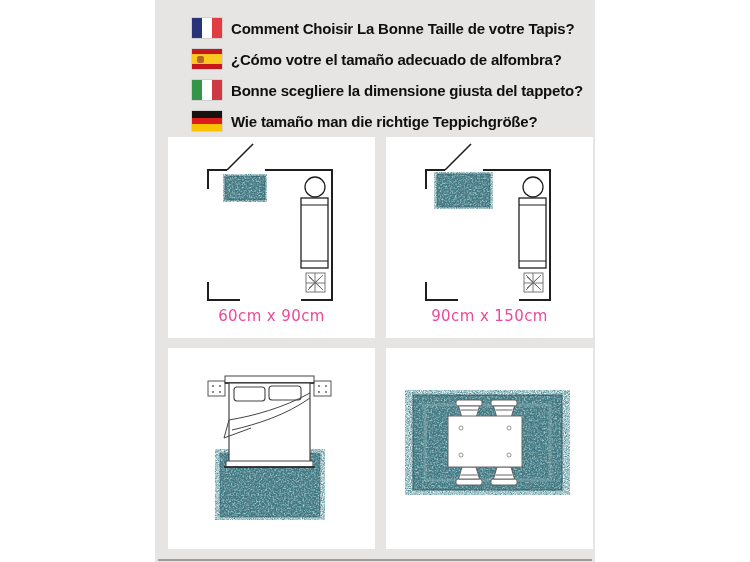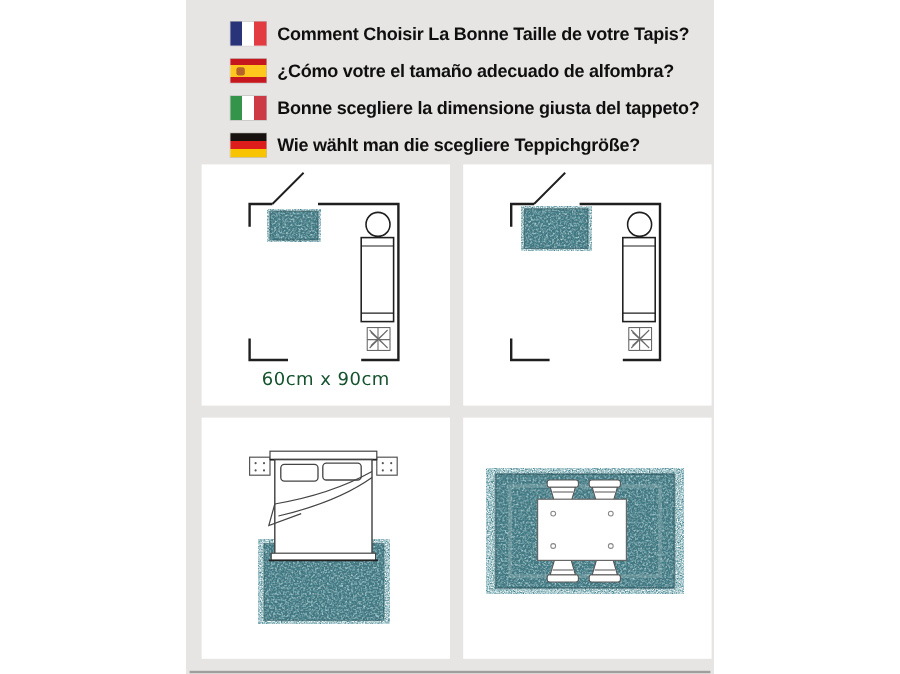--- a/index.html
+++ b/index.html
@@ -23,21 +23,21 @@
   .lang-text{font-weight:bold;font-size:15px;letter-spacing:-0.2px;color:#0f0f0f;white-space:nowrap;}
 
   
   .grid{position:absolute;left:13px;top:137px;display:grid;
         grid-template-columns:207px 207px;grid-auto-rows:201px;gap:10px 11px;}
   .panel{position:relative;background:#ffffff;}
   .panel svg{display:block;}
   .size-label{
     position:absolute;left:0;right:0;bottom:13px;text-align:center;
     font-family:"DejaVu Sans","Liberation Sans",sans-serif;
-    font-size:15px;letter-spacing:0.4px;color:#14532d;
+    font-size:15px;letter-spacing:0.4px;color:#ec4899;
   }
   .bottom-edge{position:absolute;left:3px;right:3px;bottom:1px;height:2px;background:#9e9e9e;}
   .lineart{stroke:#1f1f1f;fill:none;}
 </style>
 </head>
 <body>
 
 <svg width="0" height="0" style="position:absolute" aria-hidden="true">
   <defs>
     <filter id="texDark" x="-5%" y="-5%" width="110%" height="110%">
@@ -64,21 +64,21 @@
             <span class="emblem"></span>
           </span>
         <span class="lang-text">¿Cómo votre el tamaño adecuado de alfombra?</span>
       </div>
       <div class="lang-row">
         <span class="flag flag-it"></span>
         <span class="lang-text">Bonne scegliere la dimensione giusta del tappeto?</span>
       </div>
       <div class="lang-row">
         <span class="flag flag-de"></span>
-        <span class="lang-text">Wie wählt man die scegliere Teppichgröße?</span>
+        <span class="lang-text">Wie tamaño man die richtige Teppichgröße?</span>
       </div>
     </div>
 
     <div class="grid">
 
       <div class="panel">
         <svg width="207" height="170" viewBox="0 0 207 170">
           <g class="lineart" stroke-width="2">
             <path d="M40,52 V33 H59"></path>
             <path d="M97,33 H164 V163 H133"></path>
@@ -121,20 +121,21 @@
           <circle cx="147" cy="50" r="10" fill="#ffffff" class="lineart" stroke-width="1.3"></circle>
           <g>
             <rect x="133" y="61" width="27" height="70" fill="#ffffff" class="lineart" stroke-width="1.3"></rect>
             <path d="M133,68 H160 M133,124 H160" class="lineart" stroke-width="1"></path>
           </g>
           <g>
             <rect x="138" y="136" width="19" height="19" fill="#ffffff" stroke="#555" stroke-width="0.8"></rect>
             <path d="M140,138 L155,153 M155,138 L140,153 M147,136 V155 M138,146 H157 M141,140 L153,151 M153,140 L141,151" stroke="#6a6a6a" stroke-width="0.9" fill="none"></path>
           </g>
         </svg>
+        <div class="size-label">90cm x 150cm</div>
       </div>
 
       <div class="panel">
         <svg width="207" height="172" viewBox="0 0 207 172">
           <g>
             <rect x="52" y="105" width="100" height="64" fill="#477079"></rect>
             <rect x="52" y="105" width="100" height="64" filter="url(#texDark)"></rect>
             <rect x="52" y="105" width="100" height="64" filter="url(#texLight)"></rect>
             <rect x="52" y="105" width="100" height="64" fill="none" stroke="#2f545c" stroke-width="1" opacity="0.5"></rect>
           </g>

